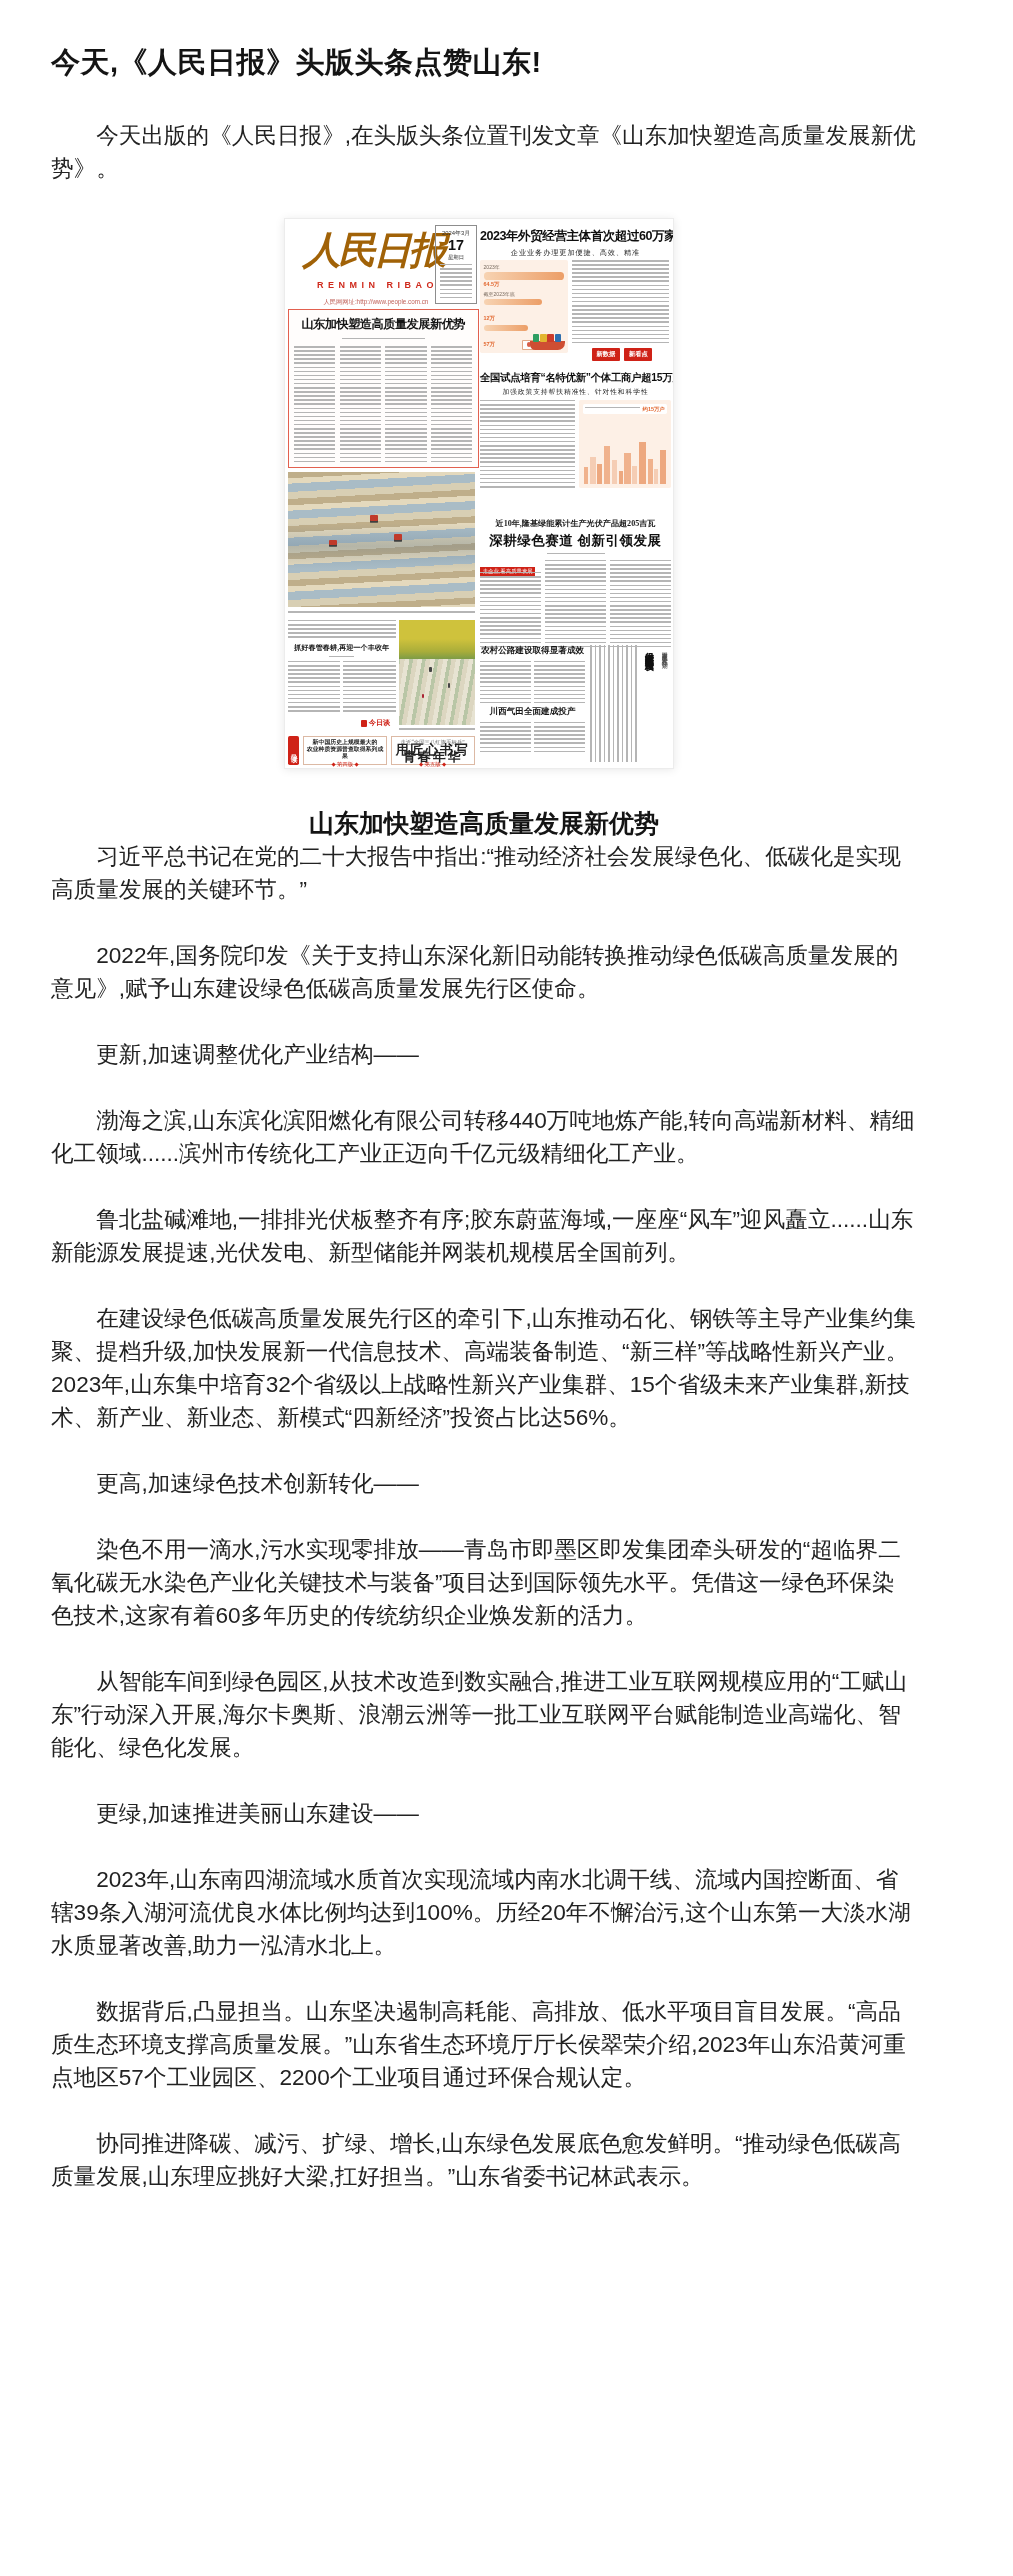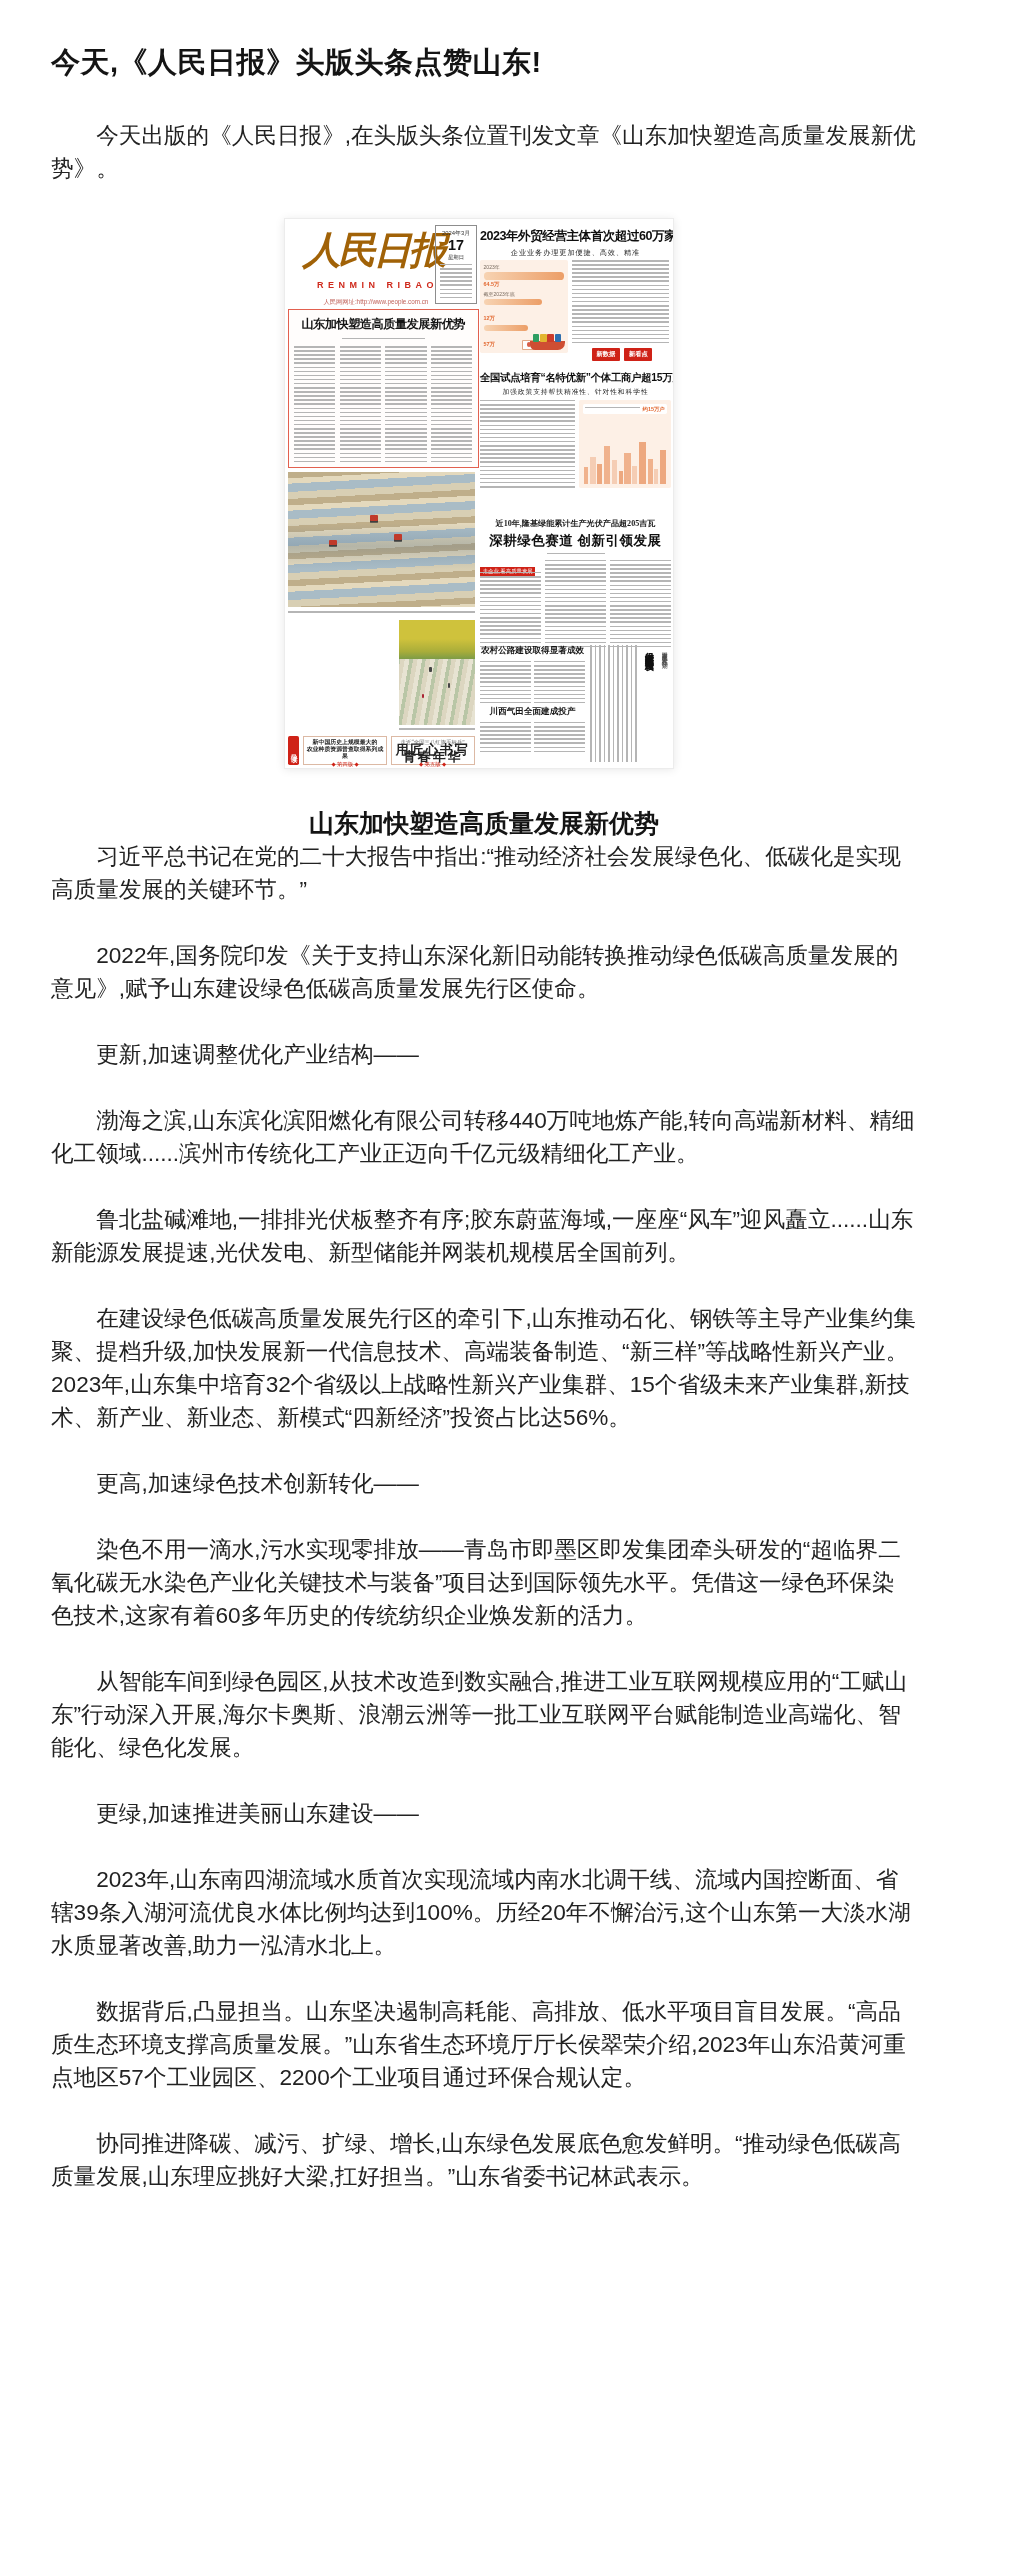--- a/index.html
+++ b/index.html
@@ -211,20 +211,33 @@
         </div>
       </div>
 
       <div class="abs field-photo">
         <span class="tractor" style="left:44%;top:32%;"></span>
         <span class="tractor" style="left:22%;top:50%;"></span>
         <span class="tractor" style="left:57%;top:46%;"></span>
       </div>
       <div class="abs photo-cap ft"></div>
 
+      <div class="abs spring">
+        <div class="top-ft ft"></div>
+        <div class="spring-head serif">抓好春管春耕,再迎一个丰收年</div>
+        <div class="spring-byline ft"></div>
+        <div class="spring-cols">
+          <div class="ft"></div>
+          <div class="ft"></div>
+        </div>
+        <div class="jrt">
+            <i></i>
+            <span>今日谈</span>
+          </div>
+      </div>
 
       <div class="abs rape-photo">
         <span class="figman" style="left:40%;top:45%;"></span>
         <span class="figman" style="left:64%;top:60%;"></span>
         <span class="figman" style="left:30%;top:70%;background:#a23;"></span>
       </div>
       <div class="abs rape-cap ft"></div>
 
       <div class="abs daodu">
         <div class="dd-badge">导读</div>

